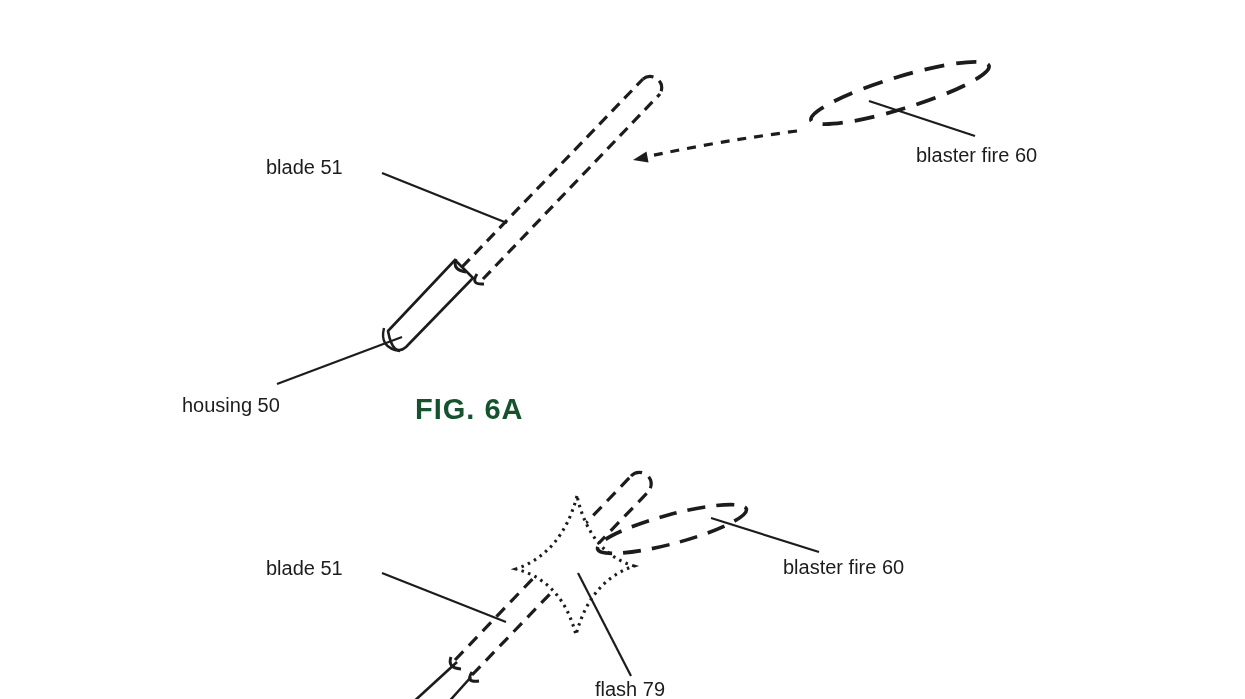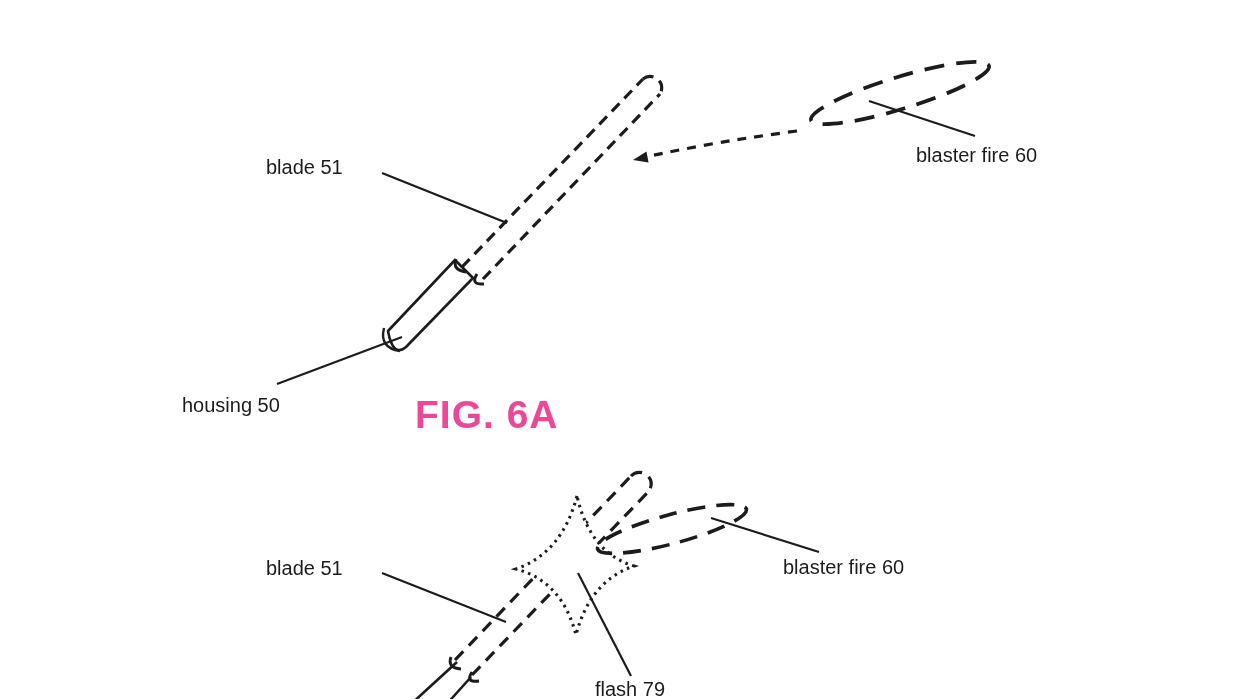--- a/index.html
+++ b/index.html
@@ -26,22 +26,22 @@
   .part-label {
     position: absolute;
     color: #1c1c1c;
     font-size: 20px;
     line-height: 23px;
     white-space: nowrap;
     user-select: none;
   }
   .fig-caption {
     position: absolute;
-    color: #ec4899;
-    font-size: 39px;
+    color: #14532d;
+    font-size: 29px;
     font-weight: bold;
     letter-spacing: 1px;
     white-space: nowrap;
     user-select: none;
     text-align: center;
   }
 </style>
 </head>
 <body>
 

